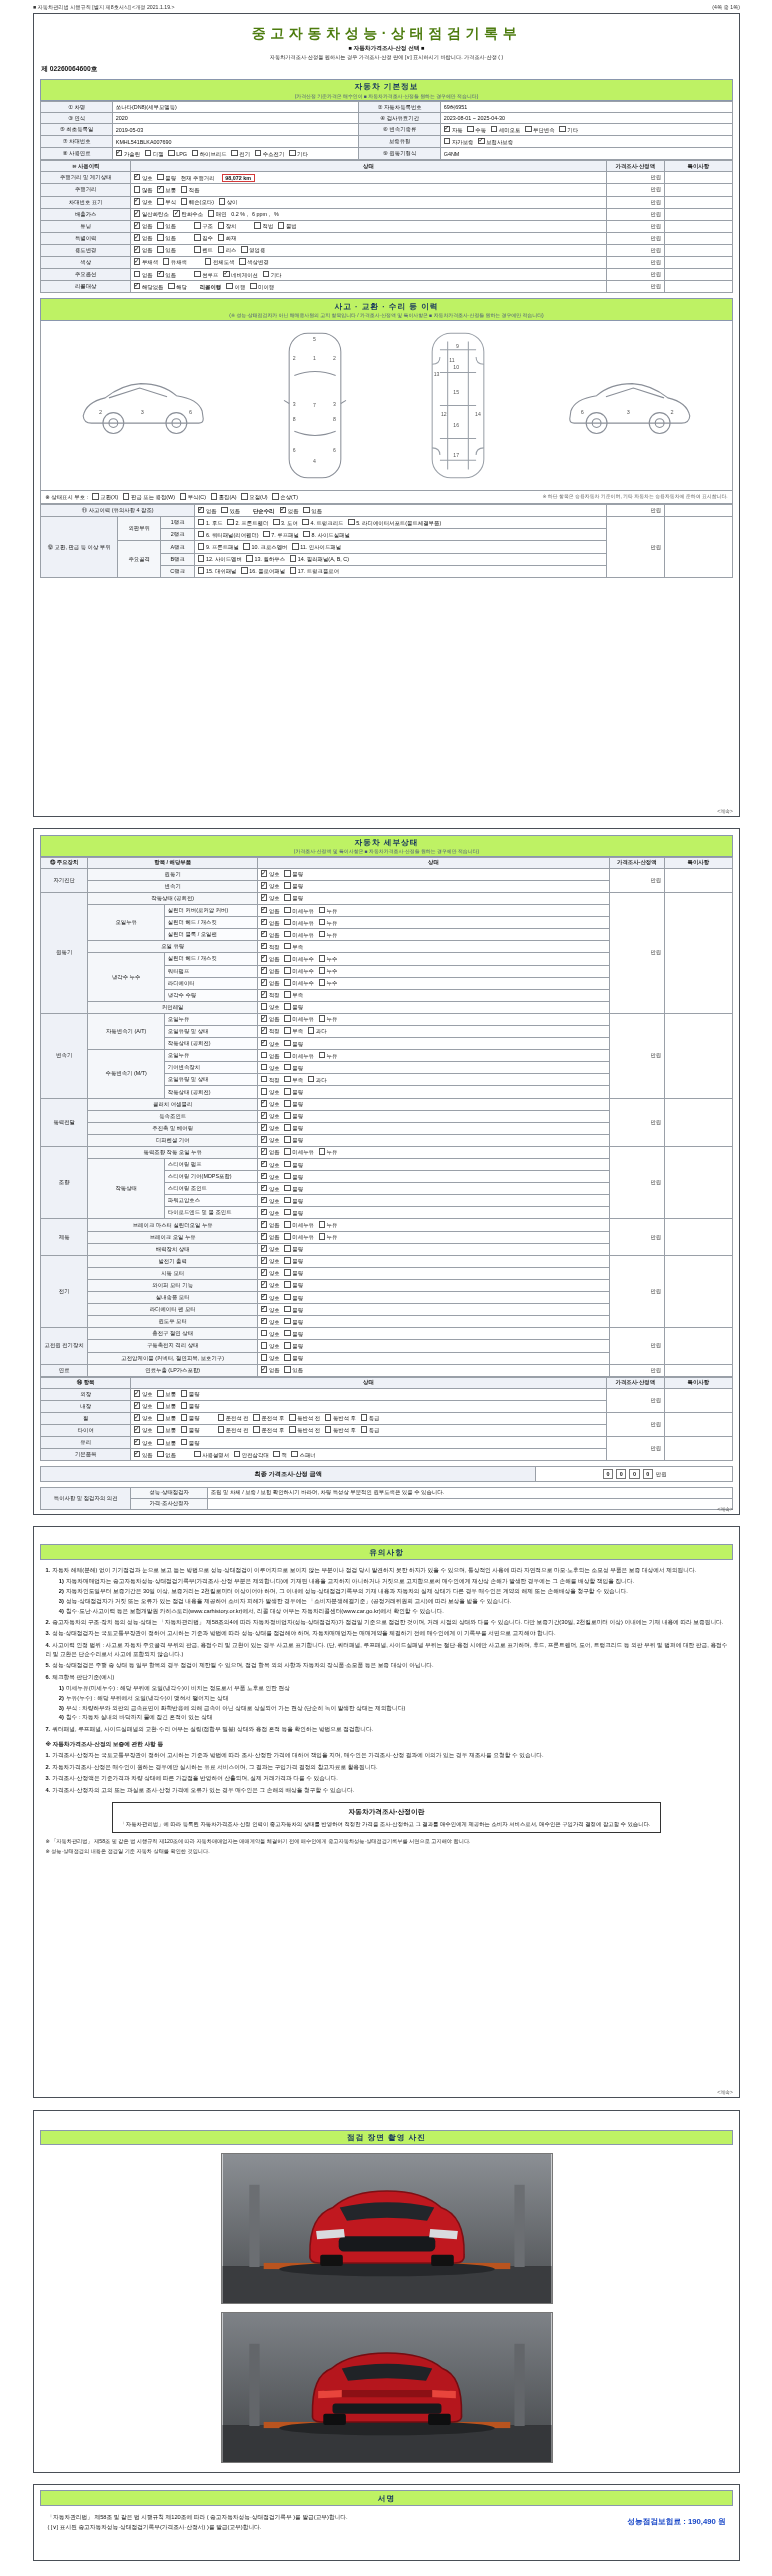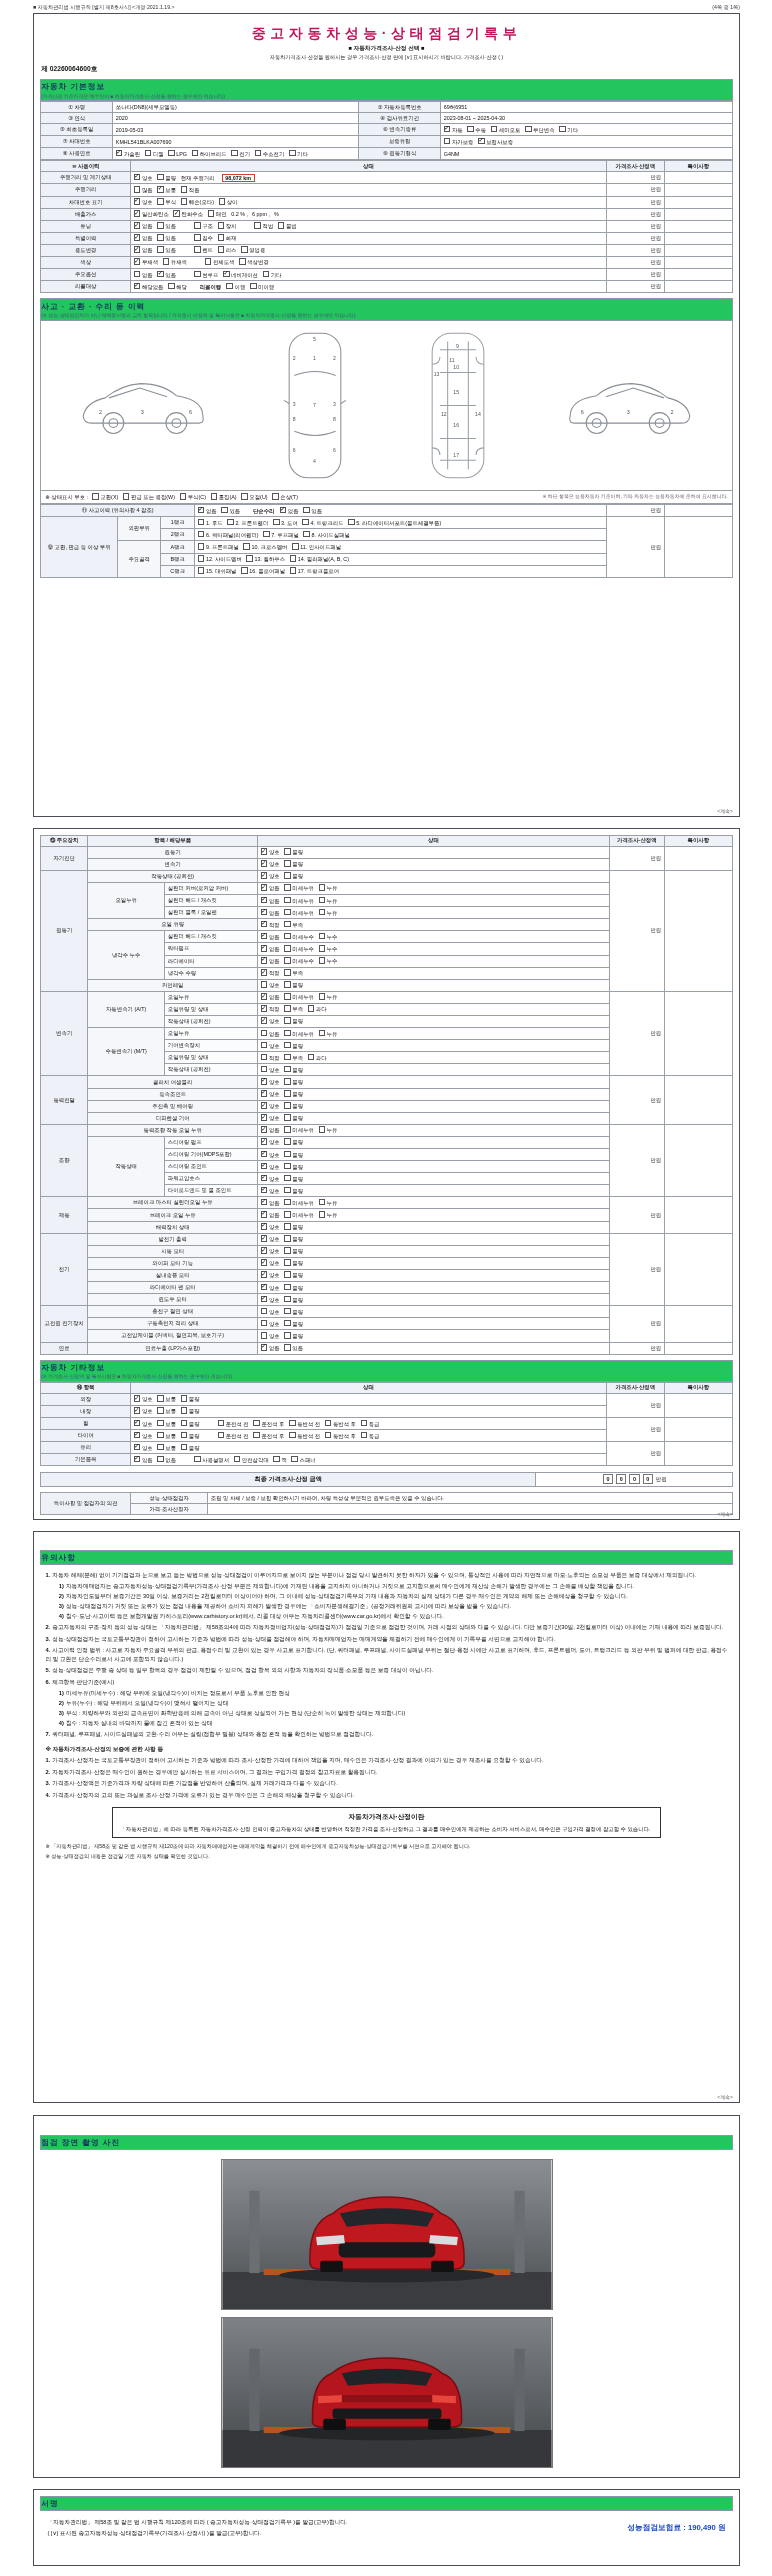--- a/index.html
+++ b/index.html
@@ -6,26 +6,26 @@
     font-family:"Liberation Sans","DejaVu Sans",sans-serif;}
   .wrap{width:773px;margin:0 auto;padding:4.1px 0 20.6px;}
   .topbar{width:707px;margin:0 auto 2.1px;display:flex;justify-content:space-between;
     font-size:5.2px;color:#333;}
   .page{width:707px;margin:0 auto 11.3px;border:0.8px solid #4a4f57;background:#fff;
     padding:5.2px 6.2px 4.1px;box-sizing:border-box;position:relative;}
   .p1{min-height:804px;} .p2{min-height:670px;} .p3{min-height:572px;}
   .p4{min-height:330px;} .p5{min-height:77px;}
 
   .doc-title{text-align:center;font-size:14px;font-weight:bold;letter-spacing:4.6px;
-    margin:5.2px 0 2.1px;color:#be185d;}
+    margin:5.2px 0 2.1px;color:#4d7c0f;}
   .sel-line1{text-align:center;font-size:5.7px;font-weight:bold;margin:1px 0;}
   .sel-line2{text-align:center;font-size:5.2px;color:#222;margin:0.5px 0 4.1px;}
   .doc-no{font-size:6.7px;font-weight:bold;margin:1px 1px 3.1px;}
 
-  .band{background:#22c55e;border:0.5px solid #8a97ad;
+  .band{background:#bef264;border:0.5px solid #8a97ad;text-align:center;
     padding:2.1px 0 1.5px;margin:5.2px 0 0;}
   .band .bt{font-size:7.7px;font-weight:bold;color:#17365d;letter-spacing:1px;}
   .band .bn{font-size:4.9px;color:#44507a;margin-top:0.5px;}
 
   table{border-collapse:collapse;width:100%;table-layout:fixed;}
   td,th{border:0.5px solid #9aa0a8;font-size:5.4px;padding:1.5px 2.6px;vertical-align:middle;
     word-break:keep-all;}
   th{background:#eef1f7;font-weight:bold;text-align:center;color:#222;}
   .lbl{background:#eef1f7;text-align:center;}
   .lbl2{background:#f5f7fa;text-align:center;}
@@ -344,20 +344,24 @@
             <td class="lbl2">C랭크</td>
             <td><span class="ck"><span class="cb"></span><span class="cklab">15. 대쉬패널</span></span><span class="ck"><span class="cb"></span><span class="cklab">16. 플로어패널</span></span><span class="ck"><span class="cb"></span><span class="cklab">17. 트렁크플로어</span></span></td>
           </tr>
         </tbody>
     </table>
 
     <span class="cont">&lt;계속&gt;</span>
   </div>
 
   <div class="page p2">
+    <div class="band" style="margin-top:0">
+      <div class="bt">자동차 세부상태</div>
+      <div class="bn">(가격조사·산정액 및 특이사항은 ■ 자동차가격조사·산정을 원하는 경우에만 적습니다)</div>
+    </div>
     <table id="detail-table">
       <colgroup>
           <col style="width:47px">
           <col style="width:77px">
           <col style="width:93px">
           <col>
           <col style="width:55px">
           <col style="width:68px">
         </colgroup>
       <tbody>
@@ -564,24 +568,20 @@
           <tr>
             <td class="lbl" rowspan="1">연료</td>
             <td class="lbl2" rowspan="1" colspan="2">연료누출 (LP가스포함)</td>
             <td><span class="ck"><span class="cb on"></span><span class="cklab">없음</span></span><span class="ck"><span class="cb"></span><span class="cklab">있음</span></span></td>
             <td class="price" rowspan="1">만원</td>
             <td class="note" rowspan="1"></td>
           </tr>
         </tbody>
     </table>
 
-    <div class="band">
-      <div class="bt">자동차 기타정보</div>
-      <div class="bn">(※ 가격조사·산정액 및 특이사항은 ■ 자동차가격조사·산정을 원하는 경우에만 적습니다)</div>
-    </div>
     <table id="other-table">
       <colgroup>
           <col style="width:90px">
           <col>
           <col style="width:58px">
           <col style="width:68px">
         </colgroup>
       <tbody>
           <tr>
             <th>⑭ 항목</th>

